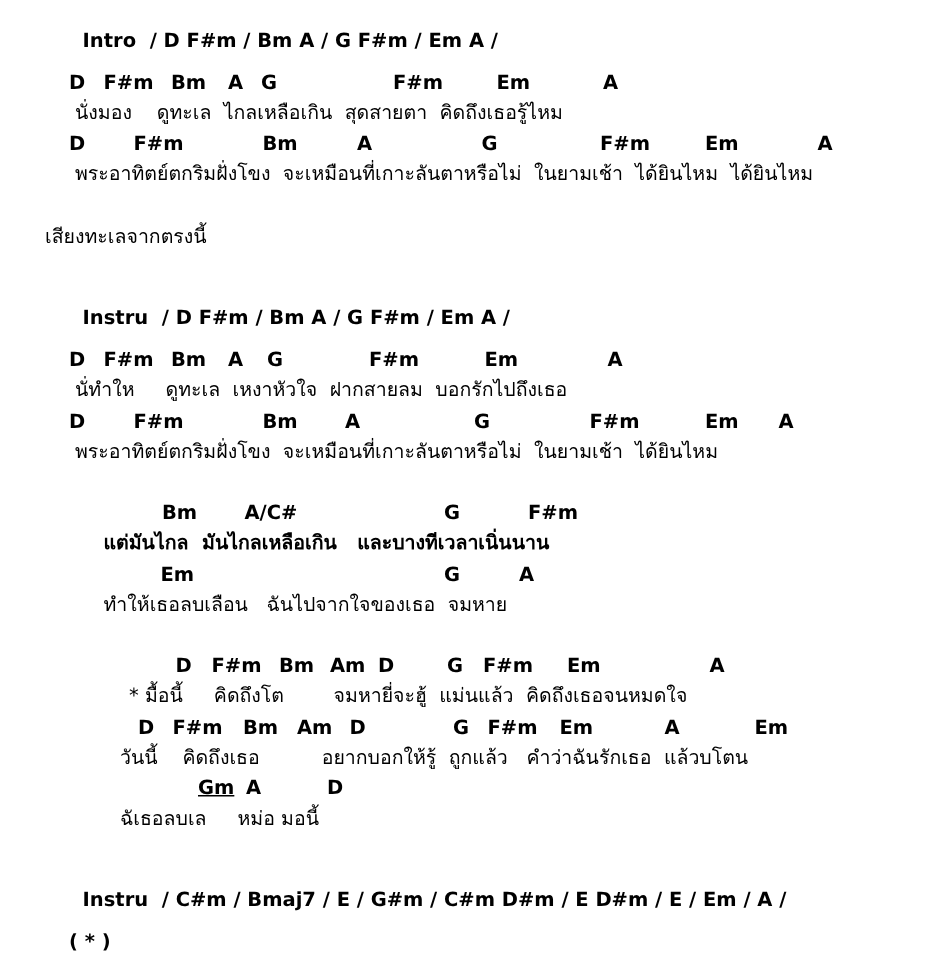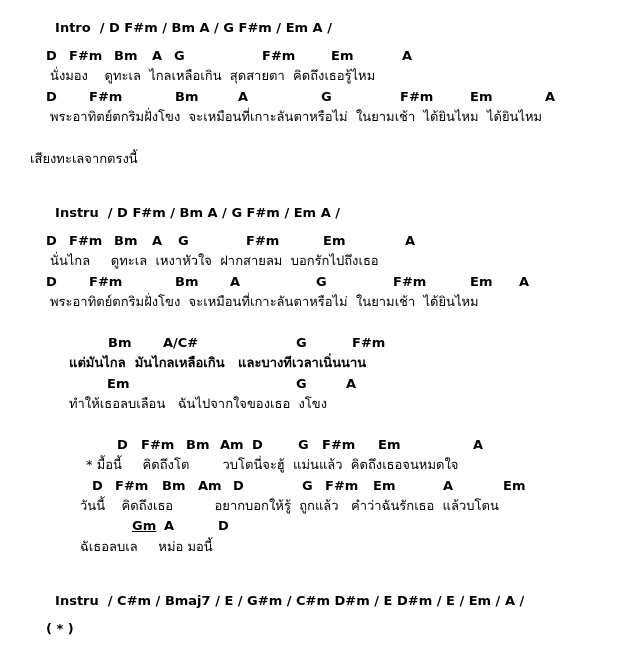--- a/index.html
+++ b/index.html
@@ -52,21 +52,21 @@
   <div class="chord-row">
       <span class="t chord" style="left: 46px; top: 234px;">D</span>
       <span class="t chord" style="left: 69px; top: 234px;">F#m</span>
       <span class="t chord" style="left: 114px; top: 234px;">Bm</span>
       <span class="t chord" style="left: 152px; top: 234px;">A</span>
       <span class="t chord" style="left: 178px; top: 234px;">G</span>
       <span class="t chord" style="left: 246px; top: 234px;">F#m</span>
       <span class="t chord" style="left: 323px; top: 234px;">Em</span>
       <span class="t chord" style="left: 405px; top: 234px;">A</span>
     </div>
-  <div class="t lyric" style="left:50px; top:254px;">นั่นไกล     ดูทะเล  เหงาหัวใจ  ฝากสายลม  บอกรักไปถึงเธอ</div>
+  <div class="t lyric" style="left:50px; top:254px;">นั่ทำให     ดูทะเล  เหงาหัวใจ  ฝากสายลม  บอกรักไปถึงเธอ</div>
   <div class="chord-row">
       <span class="t chord" style="left: 46px; top: 275px;">D</span>
       <span class="t chord" style="left: 89px; top: 275px;">F#m</span>
       <span class="t chord" style="left: 175px; top: 275px;">Bm</span>
       <span class="t chord" style="left: 230px; top: 275px;">A</span>
       <span class="t chord" style="left: 316px; top: 275px;">G</span>
       <span class="t chord" style="left: 393px; top: 275px;">F#m</span>
       <span class="t chord" style="left: 470px; top: 275px;">Em</span>
       <span class="t chord" style="left: 519px; top: 275px;">A</span>
     </div>
@@ -79,36 +79,36 @@
       <span class="t chord" style="left: 163px; top: 336px;">A/C#</span>
       <span class="t chord" style="left: 296px; top: 336px;">G</span>
       <span class="t chord" style="left: 352px; top: 336px;">F#m</span>
     </div>
   <div class="t lyric" style="left:69px; top:356px;font-weight:bold;">แต่มันไกล  มันไกลเหลือเกิน   และบางทีเวลาเนิ่นนาน</div>
   <div class="chord-row">
       <span class="t chord" style="left: 107px; top: 377px;">Em</span>
       <span class="t chord" style="left: 296px; top: 377px;">G</span>
       <span class="t chord" style="left: 346px; top: 377px;">A</span>
     </div>
-  <div class="t lyric" style="left:69px; top:397px;">ทำให้เธอลบเลือน   ฉันไปจากใจของเธอ  งโขง</div>
+  <div class="t lyric" style="left:69px; top:397px;">ทำให้เธอลบเลือน   ฉันไปจากใจของเธอ  จมหาย</div>
 </div>
 
 <div>
   <div class="chord-row">
       <span class="t chord" style="left: 117px; top: 438px;">D</span>
       <span class="t chord" style="left: 141px; top: 438px;">F#m</span>
       <span class="t chord" style="left: 186px; top: 438px;">Bm</span>
       <span class="t chord" style="left: 220px; top: 438px;">Am</span>
       <span class="t chord" style="left: 252px; top: 438px;">D</span>
       <span class="t chord" style="left: 298px; top: 438px;">G</span>
       <span class="t chord" style="left: 322px; top: 438px;">F#m</span>
       <span class="t chord" style="left: 378px; top: 438px;">Em</span>
       <span class="t chord" style="left: 473px; top: 438px;">A</span>
     </div>
-  <div class="t lyric" style="left:86px; top:458px;">* มื้อนี้     คิดถึงโต        วบโตนี่จะฮู้  แม่นแล้ว  คิดถึงเธอจนหมดใจ</div>
+  <div class="t lyric" style="left:86px; top:458px;">* มื้อนี้     คิดถึงโต        จมหายี่จะฮู้  แม่นแล้ว  คิดถึงเธอจนหมดใจ</div>
   <div class="chord-row">
       <span class="t chord" style="left: 92px; top: 479px;">D</span>
       <span class="t chord" style="left: 115px; top: 479px;">F#m</span>
       <span class="t chord" style="left: 162px; top: 479px;">Bm</span>
       <span class="t chord" style="left: 198px; top: 479px;">Am</span>
       <span class="t chord" style="left: 233px; top: 479px;">D</span>
       <span class="t chord" style="left: 302px; top: 479px;">G</span>
       <span class="t chord" style="left: 325px; top: 479px;">F#m</span>
       <span class="t chord" style="left: 373px; top: 479px;">Em</span>
       <span class="t chord" style="left: 443px; top: 479px;">A</span>

